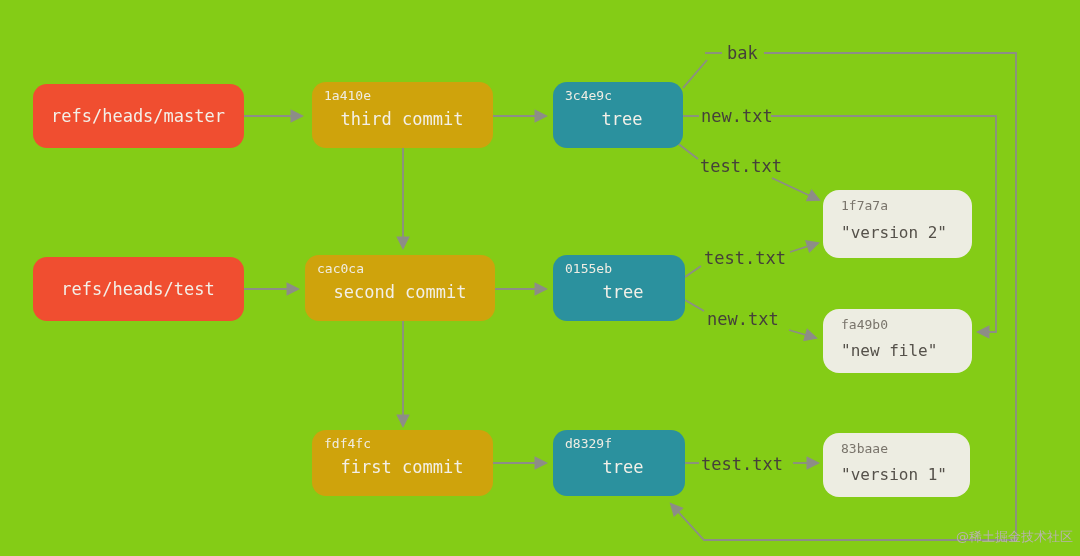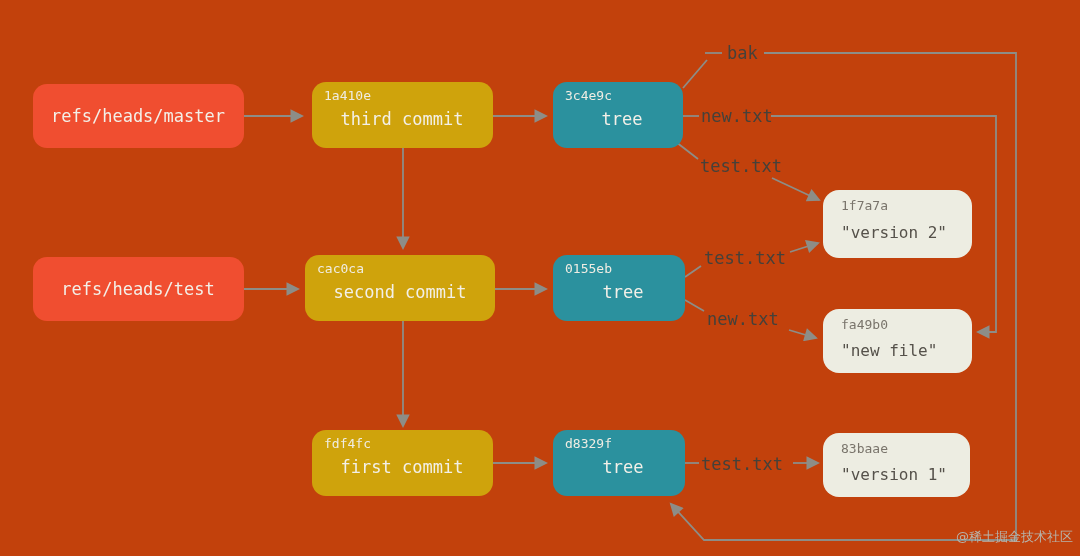--- a/index.html
+++ b/index.html
@@ -1,20 +1,20 @@
 <!DOCTYPE html>
 <html><head>
 <meta charset="utf-8">
 <style>
   html, body { margin: 0; padding: 0; background: #ffffff; }
   .stage {
     position: relative;
     width: 1080px;
     height: 556px;
-    background: #c2410c;
+    background: #84cc16;
     font-family: "DejaVu Sans Mono", "Liberation Mono", monospace;
     overflow: hidden;
   }
   svg { display: block; }
   .edge {
     fill: none;
     stroke: #8d8d87;
     stroke-width: 1.8px;
   }
   .node-label {

